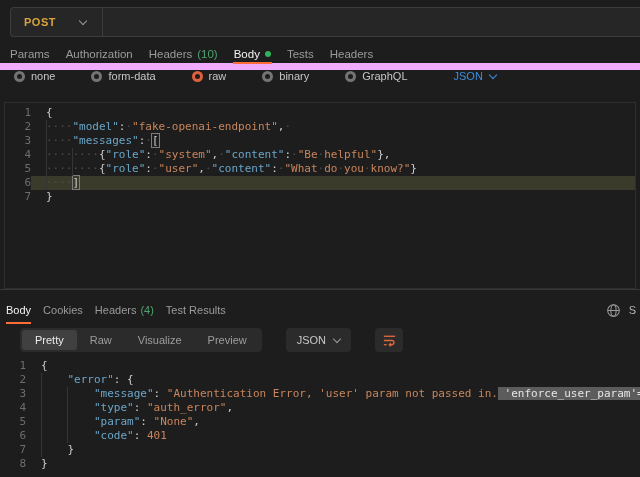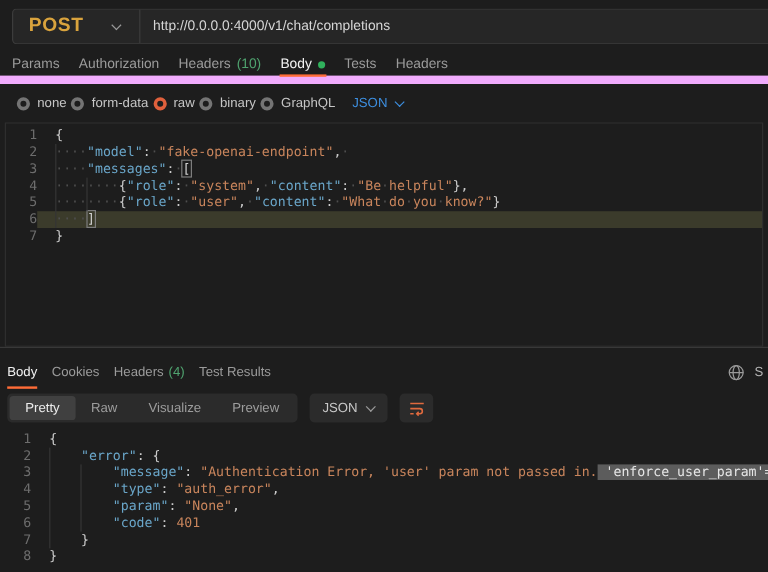--- a/index.html
+++ b/index.html
@@ -4,39 +4,39 @@
 <style>
   * { margin:0; padding:0; box-sizing:border-box; }
   html,body { width:640px; height:477px; background:#1d1d1d; overflow:hidden;
               font-family:"Liberation Sans", sans-serif; }
 
   
   .url-row { height:44px; display:flex; align-items:center; padding-left:10px; }
   .urlbar { flex:1; height:30px; border:1px solid #3c3c3c; border-right:none;
             border-radius:4px 0 0 4px; background:#262626; display:flex; align-items:center; }
   .method { display:flex; align-items:center; padding:0 16px 0 13px; gap:24px; cursor:pointer; }
-  .method-label { font-size:16px; font-weight:bold; letter-spacing:.5px; color:#d9a33d; }
+  .method-label { font-size:11px; font-weight:bold; letter-spacing:.5px; color:#d9a33d; }
   .chev { width:6px; height:6px; border-right:1.5px solid #9a9a9a; border-bottom:1.5px solid #9a9a9a;
           transform:rotate(45deg); display:inline-block; margin-top:-3px; }
   .chev.blue { border-color:#3d8fe0; }
   .vdiv { width:1px; height:28px; background:#3c3c3c; }
   .url-text { padding-left:11px; font-size:11.5px; color:#d6d6d6; white-space:nowrap; }
 
   
   .tabs-row { height:26px; display:flex; align-items:center; gap:16px; padding:0 10px;
               border-bottom:7px solid #f0abfc; font-size:11.5px; color:#9b9b9b; }
   .tab { position:relative; height:100%; display:flex; align-items:center; gap:5px; cursor:pointer; }
   .tab.active { color:#f2f2f2; }
   .tab.active::after { content:""; position:absolute; left:-1px; right:-1px; bottom:-1px;
                        height:2px; background:#ff6c37; }
   .count { color:#4fa36f; }
   .greendot { width:6px; height:6px; border-radius:50%; background:#30b15c; }
 
   
-  .mode-row { height:32px; display:flex; align-items:center; gap:4px; padding:0 14px;
+  .mode-row { height:32px; display:flex; align-items:flex-start; gap:36px; padding:0 14px;
               font-size:11px; color:#c6c6c6; }
   .mode { display:flex; align-items:center; gap:6px; cursor:pointer; }
   .radio { width:11px; height:11px; border-radius:50%; border:3px solid #747474; background:transparent; }
   .mode.selected .radio { border-color:#e0603c; }
   .json-select { color:#3d8fe0; display:flex; align-items:center; gap:7px; margin-left:10px; cursor:pointer; }
 
   
   .editor { position:relative; font-family:"DejaVu Sans Mono", monospace; font-size:11px;
             line-height:14px; overflow:hidden; }
   .req-editor { margin:0 4px; border:1px solid #2e2e2e; height:187px; padding-top:3px; }
@@ -59,40 +59,39 @@
   .resp { border-top:1px solid #383838; }
   .resp-tabs { height:34px; display:flex; align-items:flex-end; gap:12px; padding:0 12px 0 6px;
                font-size:11px; color:#9b9b9b; }
   .rtab { position:relative; height:28px; display:flex; align-items:center; gap:4px; cursor:pointer; }
   .rtab.active { color:#f2f2f2; }
   .rtab.active::after { content:""; position:absolute; left:0; right:0; bottom:0;
                         height:2px; background:#ff6c37; }
   .resp-right { margin-left:auto; display:flex; align-items:center; gap:8px; height:28px; }
   .status-partial { color:#b5b5b5; font-size:11px; margin-right:-8px; }
 
-  .toolbar { height:32px; display:flex; align-items:center; padding:0 6px; gap:10px; }
+  .toolbar { height:32px; display:flex; align-items:center; padding:0 20px; gap:24px; }
   .seg-group { display:flex; background:#2b2b2b; border-radius:4px; padding:2px; height:24px; }
   .seg { padding:0 13px; display:flex; align-items:center; font-size:11px; color:#9d9d9d;
          border-radius:3px; cursor:pointer; }
   .seg.active { background:#404040; color:#ececec; }
   .pill { background:#2b2b2b; border-radius:4px; height:24px; display:flex; align-items:center;
           padding:0 11px; gap:8px; font-size:11px; color:#c9c9c9; cursor:pointer; }
   .wrap-btn { width:28px; justify-content:center; padding:0; }
 </style>
 </head>
 <body>
 
 <div class="url-row">
   <div class="urlbar">
     <div class="method">
       <span class="method-label">POST</span>
       <span class="chev"></span>
     </div>
     <div class="vdiv"></div>
-    <div class="url-text">http://0.0.0.0:4000/v1/chat/completions</div>
   </div>
 </div>
 
 <div class="tabs-row">
   <div class="tab">
     <span>Params</span>
   </div>
   <div class="tab">
     <span>Authorization</span>
   </div>

